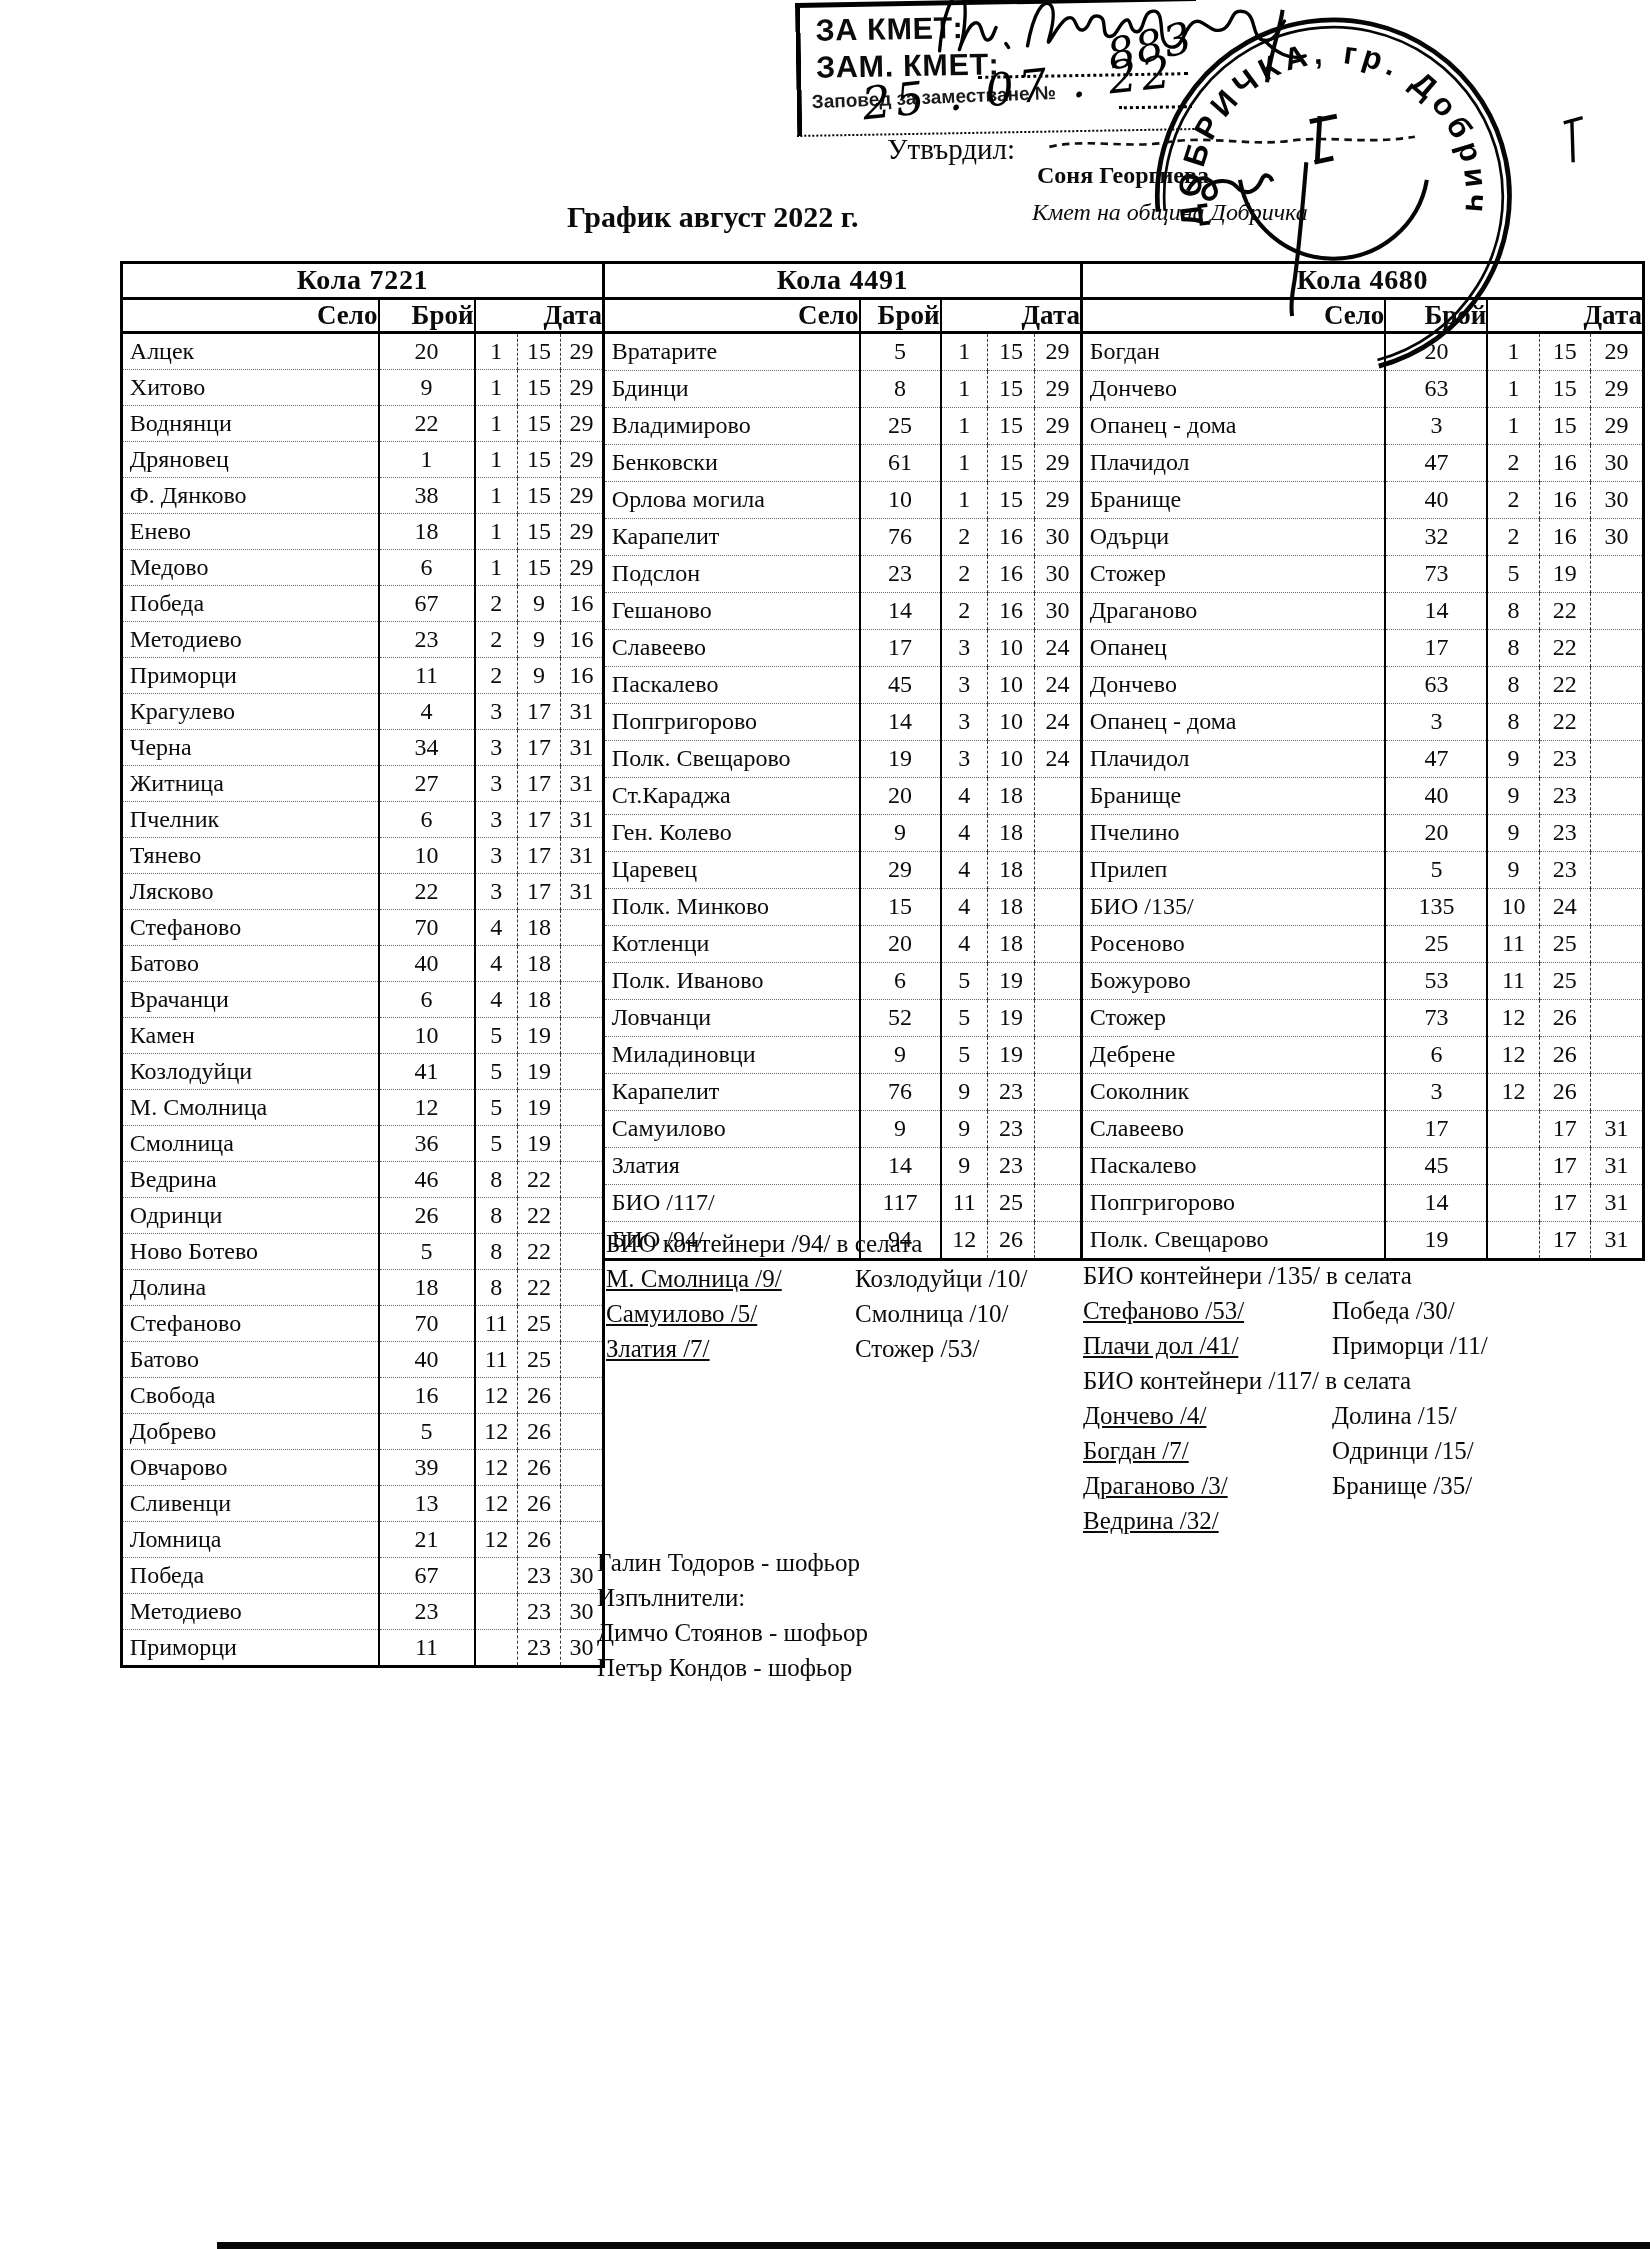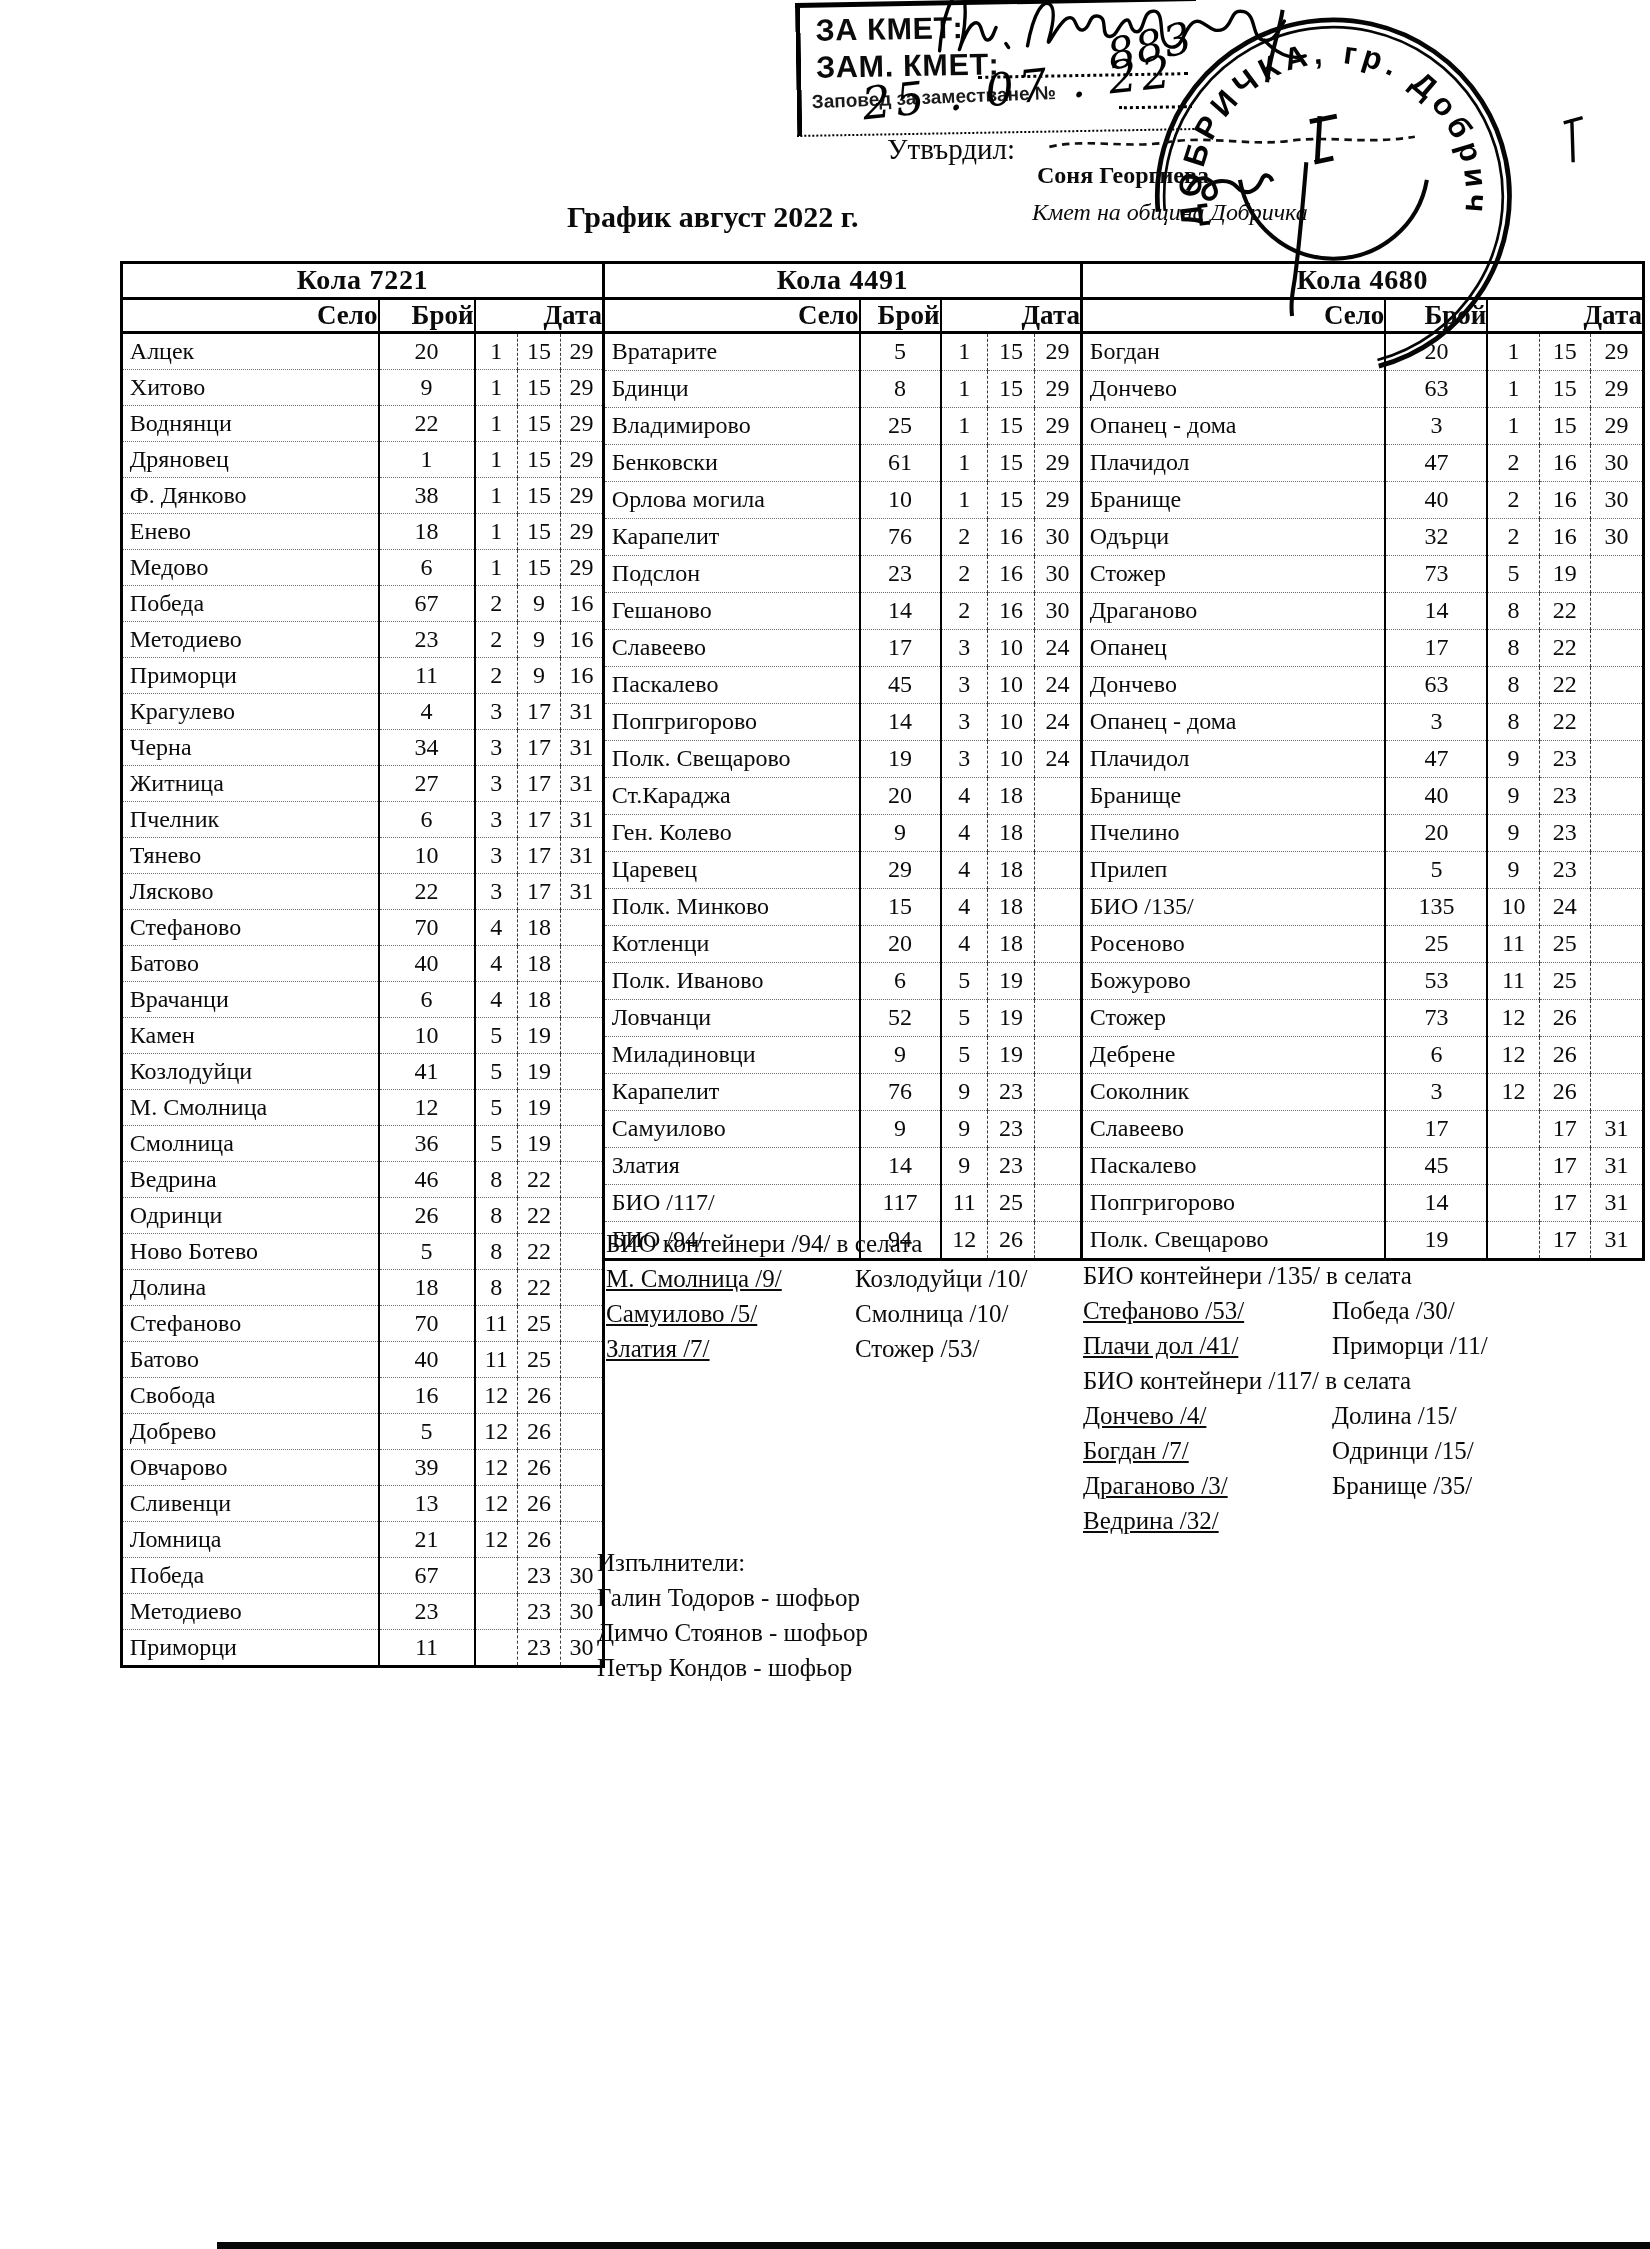--- a/index.html
+++ b/index.html
@@ -800,21 +800,21 @@
       <div class="note-line"><span class="pair-left">Стефаново /53/</span><span class="pair-right">Победа /30/</span></div>
       <div class="note-line"><span class="pair-left">Плачи дол /41/</span><span class="pair-right">Приморци /11/</span></div>
       <div class="note-line">БИО контейнери /117/ в селата</div>
       <div class="note-line"><span class="pair-left">Дончево /4/</span><span class="pair-right">Долина /15/</span></div>
       <div class="note-line"><span class="pair-left">Богдан /7/</span><span class="pair-right">Одринци /15/</span></div>
       <div class="note-line"><span class="pair-left">Драганово /3/</span><span class="pair-right">Бранище /35/</span></div>
       <div class="note-line"><span class="pair-left">Ведрина /32/</span><span class="pair-right"></span></div>
     </div>
 
   <div class="notes" id="executors">
-    <div class="note-line" style="font-weight:normal">Изпълнители:</div>
-  <div class="note-line">Галин Тодоров - шофьор</div>
+    <div class="note-line">Галин Тодоров - шофьор</div>
+  <div class="note-line" style="font-weight:normal">Изпълнители:</div>
       <div class="note-line">Димчо Стоянов - шофьор</div>
       <div class="note-line">Петър Кондов - шофьор</div>
     </div>
 
   <div class="bottom-strip"></div>
 </div>
 
 
 </body></html>

